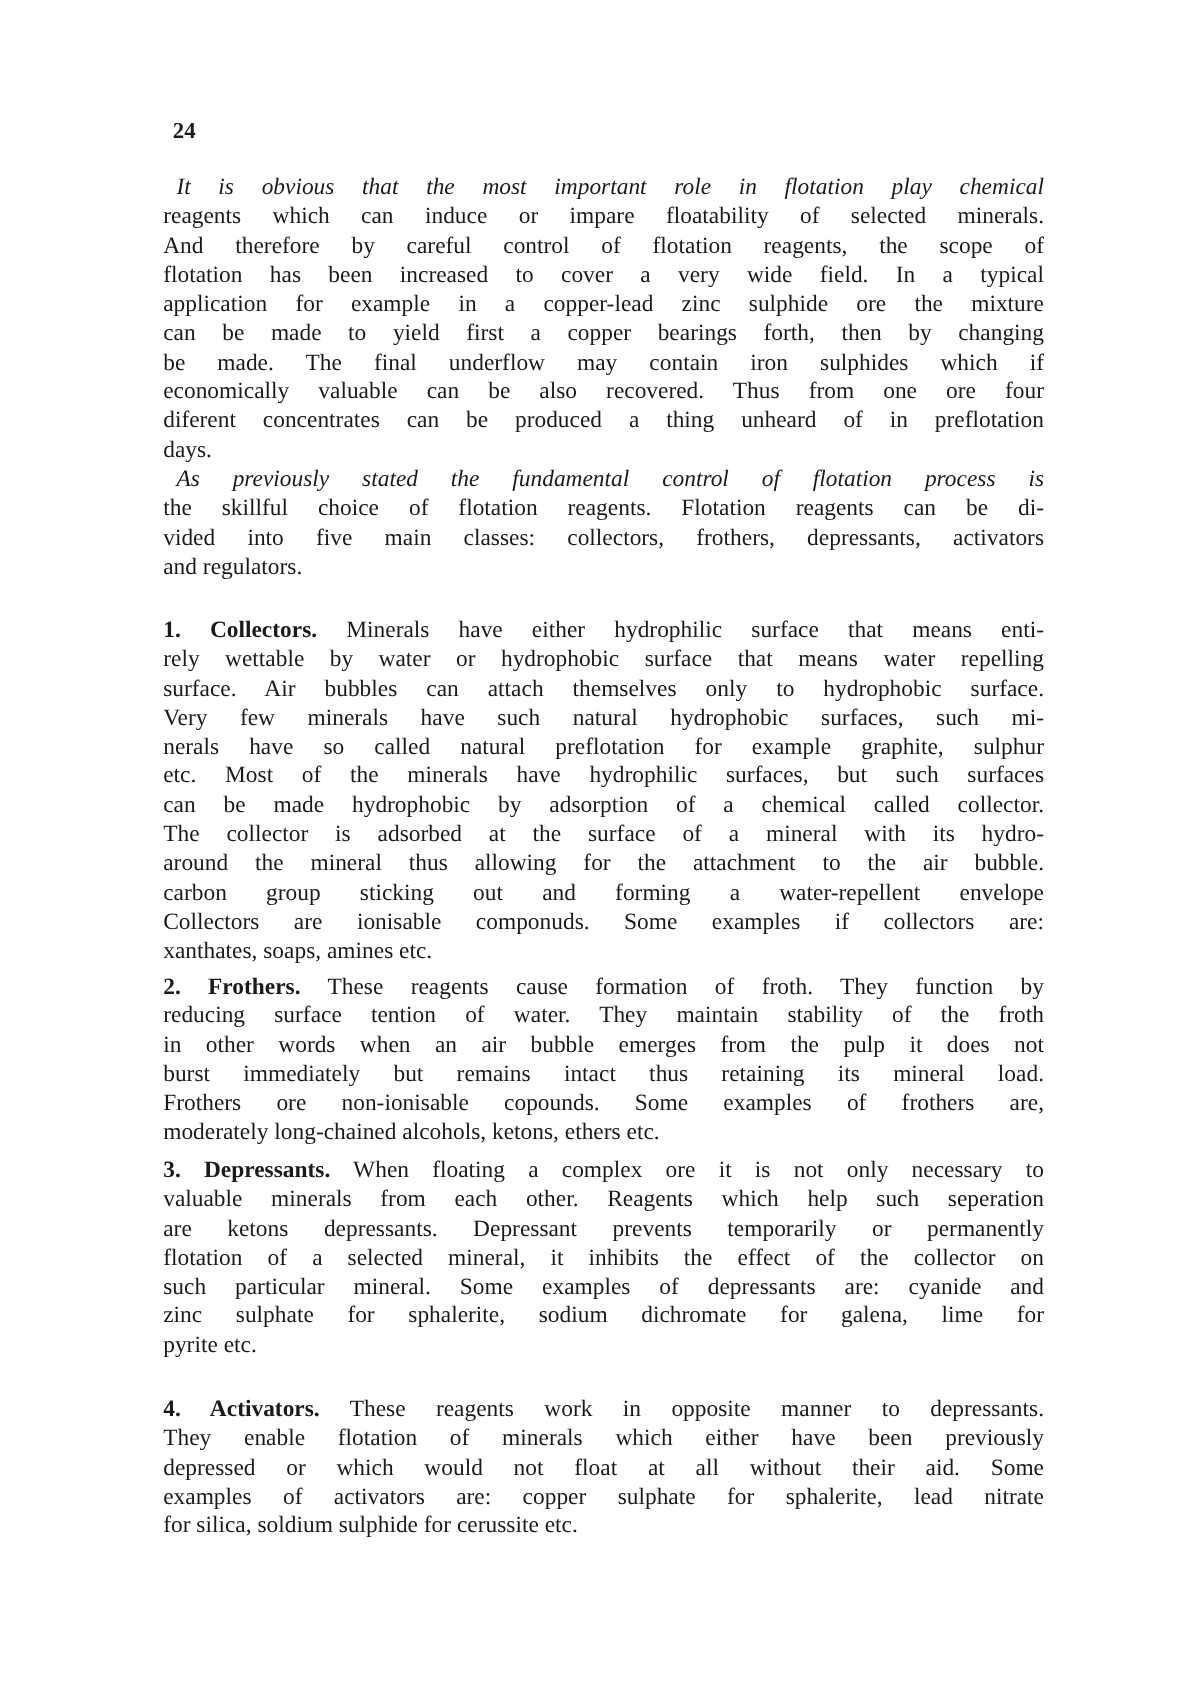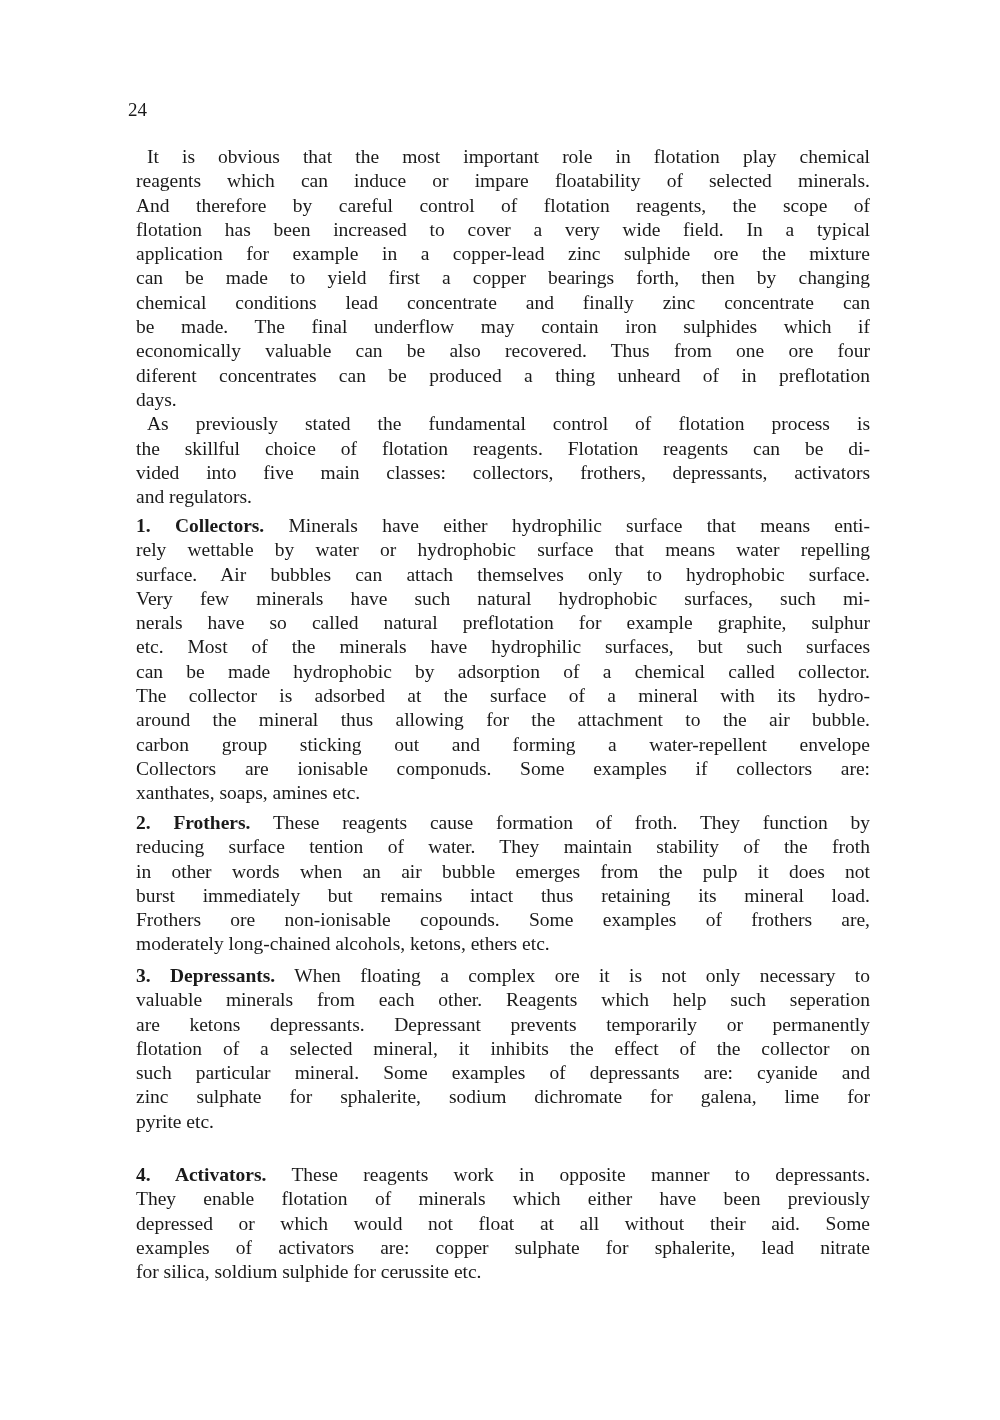--- a/index.html
+++ b/index.html
@@ -10,24 +10,25 @@
     body {
       width: 1000px;
       height: 1420px;
       position: relative;
       overflow: hidden;
       font-family: "Liberation Serif", "DejaVu Serif", serif;
       color: #1a1a1a;
     }
     .page-number {
       position: absolute;
-      left: 128px;
+      left: 144px;
       top: 98px;
       font-size: 19px;
       line-height: 24px;
+      font-weight: bold;
     }
     .text-block {
       position: absolute;
       left: 136px;
       width: 734px;
     }
     .line {
       font-size: 19.5px;
       height: 24.3px;
       line-height: 24.3px;
@@ -35,40 +36,40 @@
       text-align: justify;
       text-align-last: justify;
       overflow: hidden;
     }
     .line.last {
       text-align-last: left;
       font-family: Liberation Serif, serif;
     }
     .line.indent {
       padding-left: 11px;
+      font-style: italic;
     }
     .heading {
       font-weight: bold;
       margin-top: 34px;
     }
   </style>
 </head>
 <body>
 
 <div>
   <div class="page-number">24</div>
 
   <div class="text-block" style="top:145px;">
     <div class="line indent">It is obvious that the most important role in flotation play chemical</div>
     <div class="line">reagents which can induce or impare floatability of selected minerals.</div>
     <div class="line">And therefore by careful control of flotation reagents, the scope of</div>
     <div class="line">flotation has been increased to cover a very wide field. In a typical</div>
     <div class="line">application for example in a copper-lead zinc sulphide ore the mixture</div>
     <div class="line">can be made to yield first a copper bearings forth, then by changing</div>
-    <div class="line">chemical conditions lead concentrate and finally zinc concentrate can</div>
     <div class="line">be made. The final underflow may contain iron sulphides which if</div>
     <div class="line">economically valuable can be also recovered. Thus from one ore four</div>
     <div class="line">diferent concentrates can be produced a thing unheard of in preflotation</div>
     <div class="line last">days.</div>
 
     <div class="line indent">As previously stated the fundamental control of flotation process is</div>
     <div class="line">the skillful choice of flotation reagents. Flotation reagents can be di-</div>
     <div class="line">vided into five main classes: collectors, frothers, depressants, activators</div>
     <div class="line last">and regulators.</div>
   </div>

